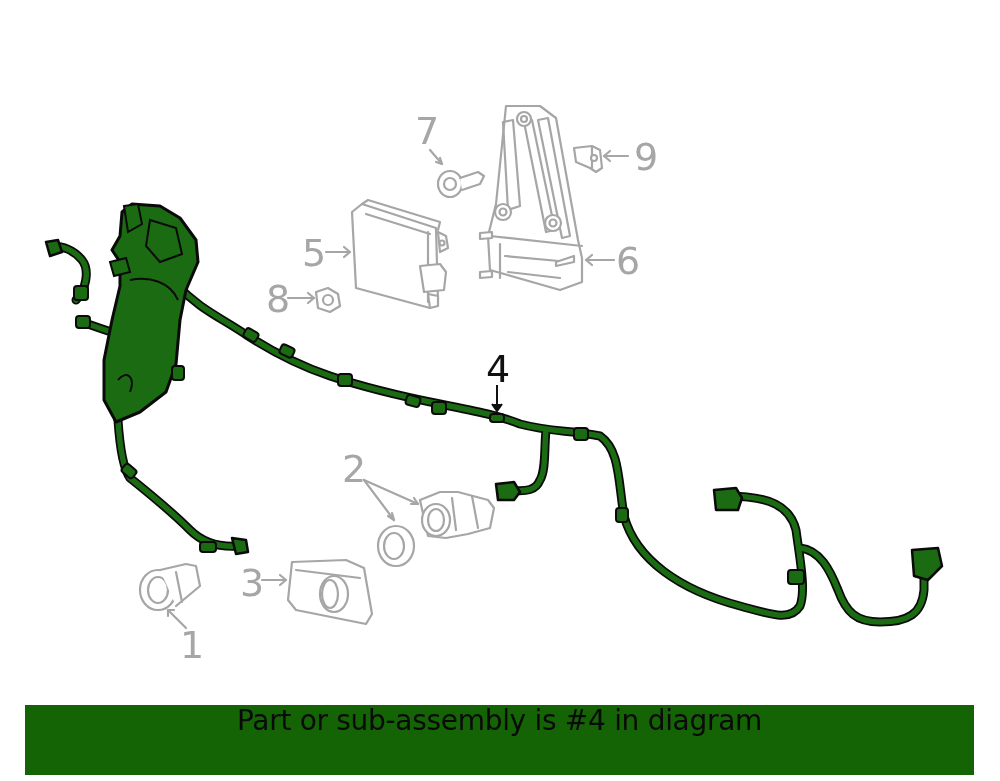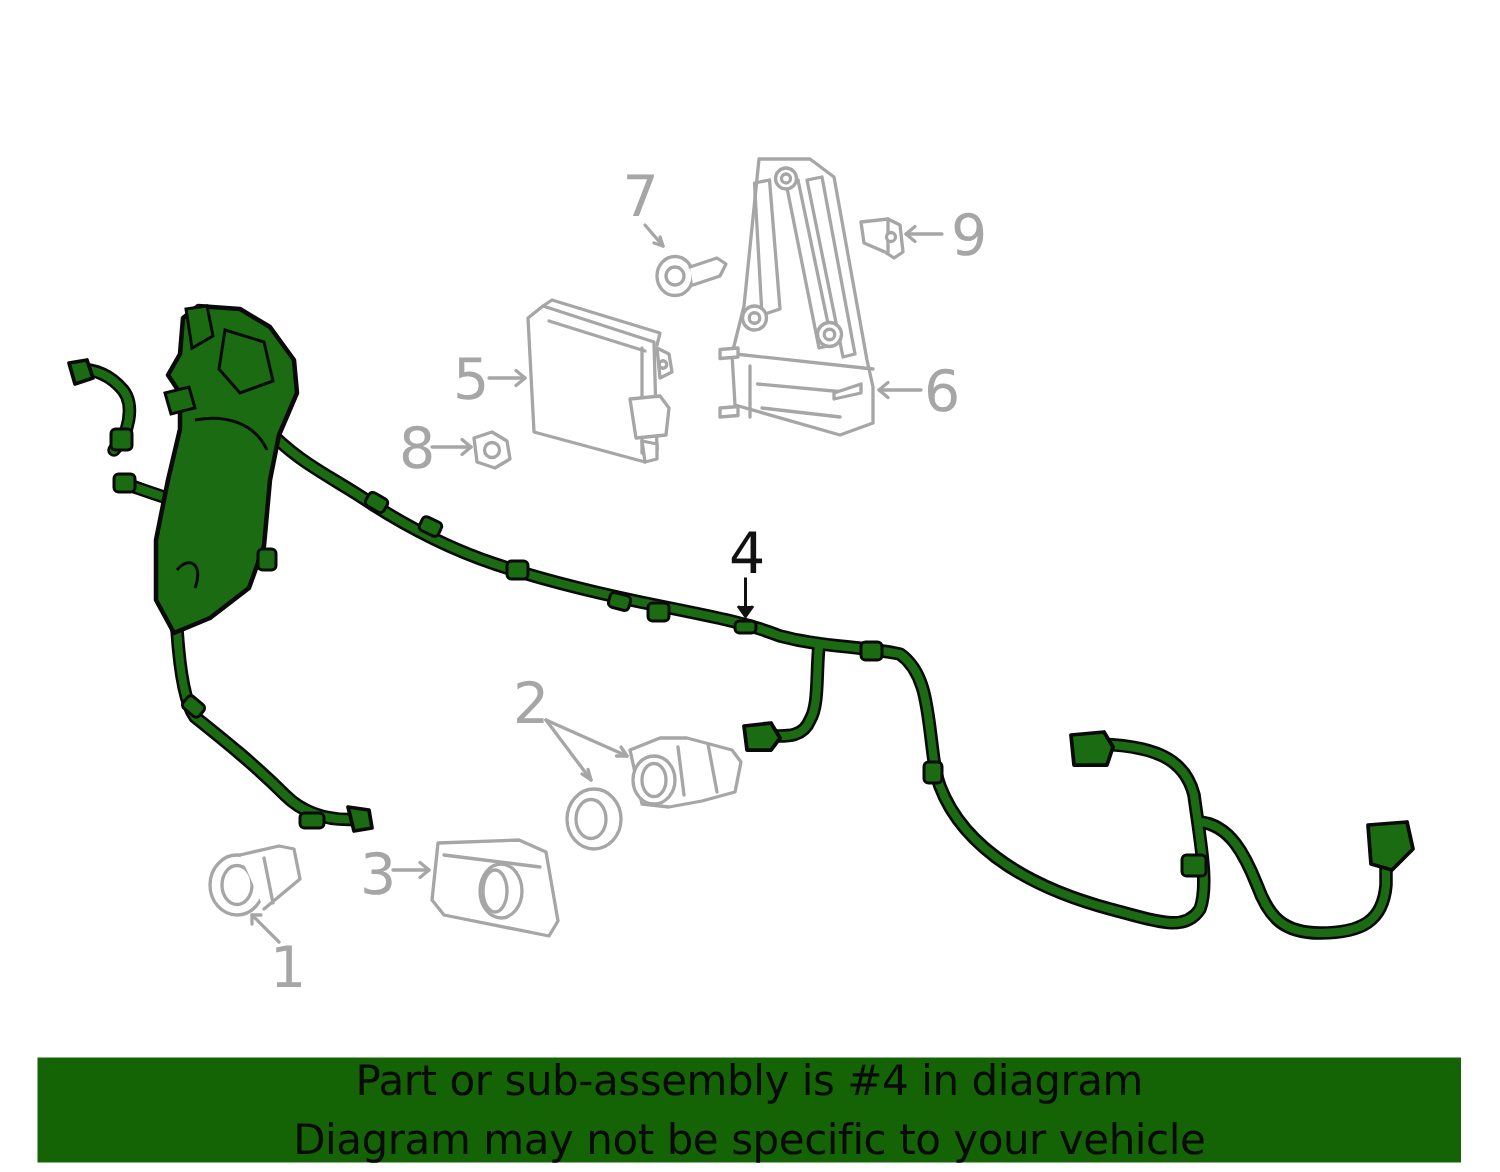--- a/index.html
+++ b/index.html
@@ -178,14 +178,13 @@
   <div class="callout" style="left:616px; top:242px;">6</div>
   <div class="callout" style="left:266px; top:280px;">8</div>
   <div class="callout active" style="left:486px; top:350px;">4</div>
   <div class="callout" style="left:342px; top:450px;">2</div>
   <div class="callout" style="left:240px; top:564px;">3</div>
   <div class="callout" style="left:180px; top:626px;">1</div>
 </div>
 
 <div id="banner">
   <div class="line">Part or sub-assembly is #4 in diagram</div>
-  <div class="line">Diagram may not be specific to your vehicle</div>
 </div>
 
 </body></html>

